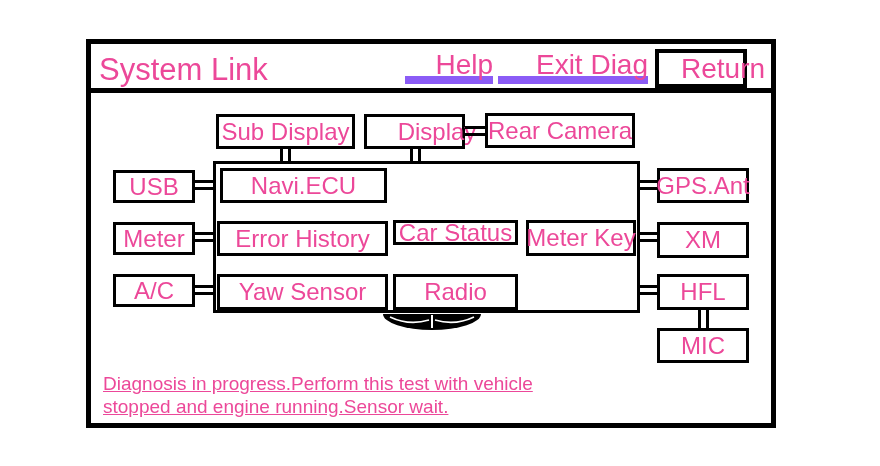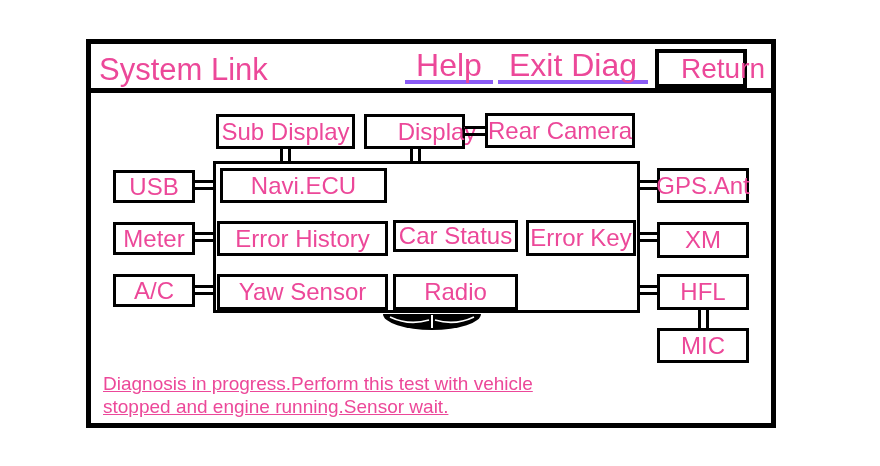--- a/index.html
+++ b/index.html
@@ -6,38 +6,38 @@
   #screen{
     position:relative;width:880px;height:466px;background:#fff;overflow:hidden;
     font-family:"Liberation Sans",sans-serif;color:#ec4899;
   }
   .abs{position:absolute;box-sizing:border-box;}
   
   #panel-border{left:86px;top:39px;width:690px;height:389px;border:5px solid #000;background:#fff;}
   #header-separator{left:91px;top:88px;width:680px;height:5px;background:#000;}
   
   #page-title{left:99px;top:53px;font-size:31px;line-height:34px;white-space:nowrap;}
-  .hdr-link{top:50px;height:34px;font-size:32px;line-height:30px;text-align:center;
-            border-bottom:4px solid #8b5cf6;cursor:pointer;}
+  .hdr-link{top:50px;height:34px;font-size:28px;line-height:30px;text-align:right;
+            border-bottom:8px solid #8b5cf6;cursor:pointer;}
   #help-link{left:405px;width:88px;}
   #exit-diag-link{left:498px;width:150px;}
   #return-button{left:655px;top:49px;width:92px;height:39px;border:4px solid #000;
                  font-size:28px;display:flex;align-items:center;justify-content:center;cursor:pointer;padding-left:44px;}
   
   .node{background:#fff;border:3px solid #000;display:flex;align-items:center;justify-content:center;
         font-size:24px;white-space:nowrap;cursor:pointer;}
   #hub-container{left:213px;top:161px;width:427px;height:152px;border:3px solid #000;background:#fff;}
   
   #node-sub-display{left:216px;top:114px;width:139px;height:35px;}
   #node-display{left:364px;top:114px;width:101px;height:35px;padding-left:45px;}
   #node-rear-camera{left:485px;top:113px;width:150px;height:35px;}
   
   #node-navi-ecu{left:220px;top:168px;width:167px;height:35px;}
   #node-error-history{left:217px;top:221px;width:171px;height:35px;}
-  #node-car-status{left:393px;top:220px;width:125px;height:32px;}
+  #node-car-status{left:393px;top:220px;width:125px;height:25px;}
   #node-hard-key{left:526px;top:220px;width:110px;height:36px;}
   #node-yaw-sensor{left:217px;top:274px;width:171px;height:36px;}
   #node-radio{left:393px;top:274px;width:125px;height:36px;}
   #node-hdd{left:526px;top:274px;width:110px;height:36px;}
   
   #node-usb{left:113px;top:170px;width:82px;height:33px;}
   #node-meter{left:113px;top:222px;width:82px;height:33px;}
   #node-ac{left:113px;top:274px;width:82px;height:33px;}
   
   #node-gps-ant{left:657px;top:168px;width:92px;height:35px;}
@@ -80,21 +80,21 @@
   <div class="abs node" id="node-rear-camera">Rear Camera</div>
 
   <div class="abs hconn" id="conn-display-rearcam"></div>
   <div class="abs vconn" id="conn-subdisplay-down"></div>
   <div class="abs vconn" id="conn-display-down"></div>
 
   <div class="abs" id="hub-container"></div>
   <div class="abs node" id="node-navi-ecu">Navi.ECU</div>
   <div class="abs node" id="node-error-history">Error History</div>
   <div class="abs node" id="node-car-status">Car Status</div>
-  <div class="abs node" id="node-hard-key">Error Key</div>
+  <div class="abs node" id="node-hard-key">Meter Key</div>
   <div class="abs node" id="node-yaw-sensor">Yaw Sensor</div>
   <div class="abs node" id="node-radio">Radio</div>
 
   <div class="abs node" id="node-usb">USB</div>
   <div class="abs node" id="node-meter">Meter</div>
   <div class="abs node" id="node-ac">A/C</div>
   <div class="abs hconn" id="conn-usb"></div>
   <div class="abs hconn" id="conn-meter"></div>
   <div class="abs hconn" id="conn-ac"></div>
 

